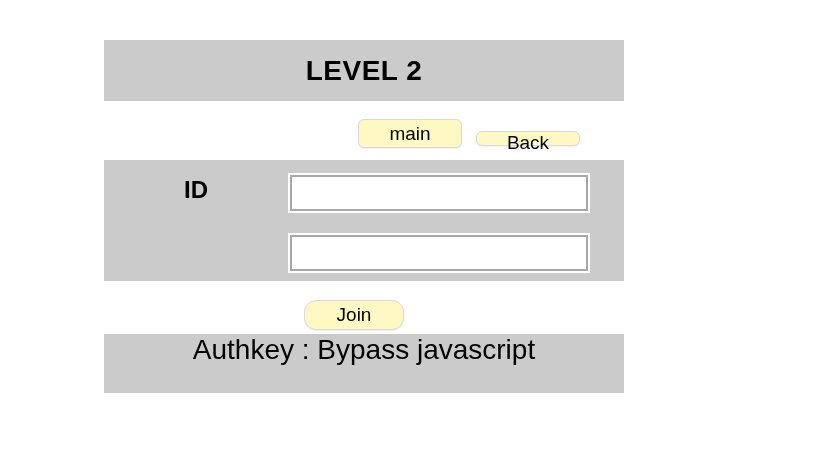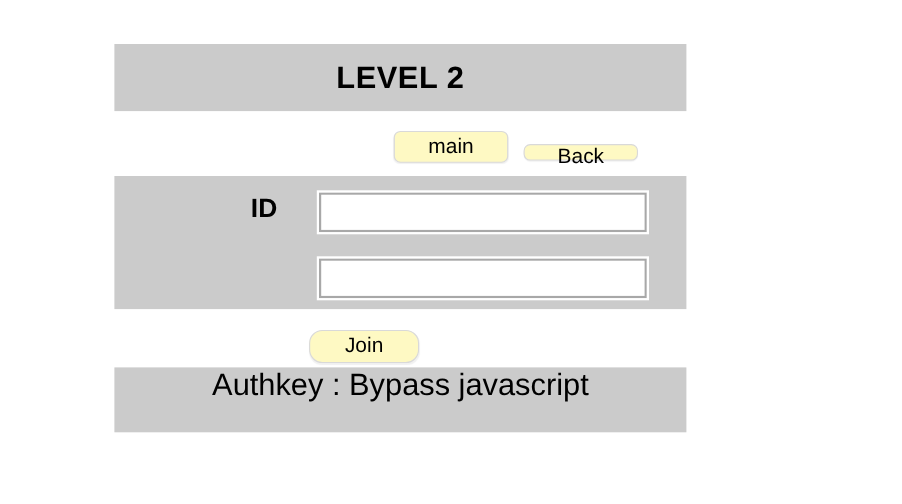--- a/index.html
+++ b/index.html
@@ -45,36 +45,35 @@
     font-size: 19px;
     color: #000;
     text-align: center;
     padding: 0;
     box-shadow: 0 1px 1px rgba(0,0,0,0.06);
     cursor: pointer;
     box-sizing: border-box;
   }
   .btn-main { left: 358px; top: 119px; width: 104px; height: 29px; }
   .btn-back { left: 476px; top: 131px; width: 104px; height: 15px; }
-  .btn-join { left: 281px; top: 300px; width: 100px; height: 30px; border-radius: 12px; }
+  .btn-join { left: 304px; top: 300px; width: 100px; height: 30px; border-radius: 12px; }
   
   .form-panel {
     top: 160px;
     height: 121px;
   }
   .field-label {
     position: absolute;
     left: 0;
     width: 184px;
     height: 60px;
     line-height: 60px;
     text-align: center;
     font-size: 24px;
     font-weight: bold;
-    padding-left: 44px;
   }
   .label-id { top: 0; }
   .label-pw { top: 61px; }
   .text-input {
     position: absolute;
     left: 186px;
     width: 282px;
     height: 32px;
     background: #ffffff;
     border: 2px solid #a8a8a8;

